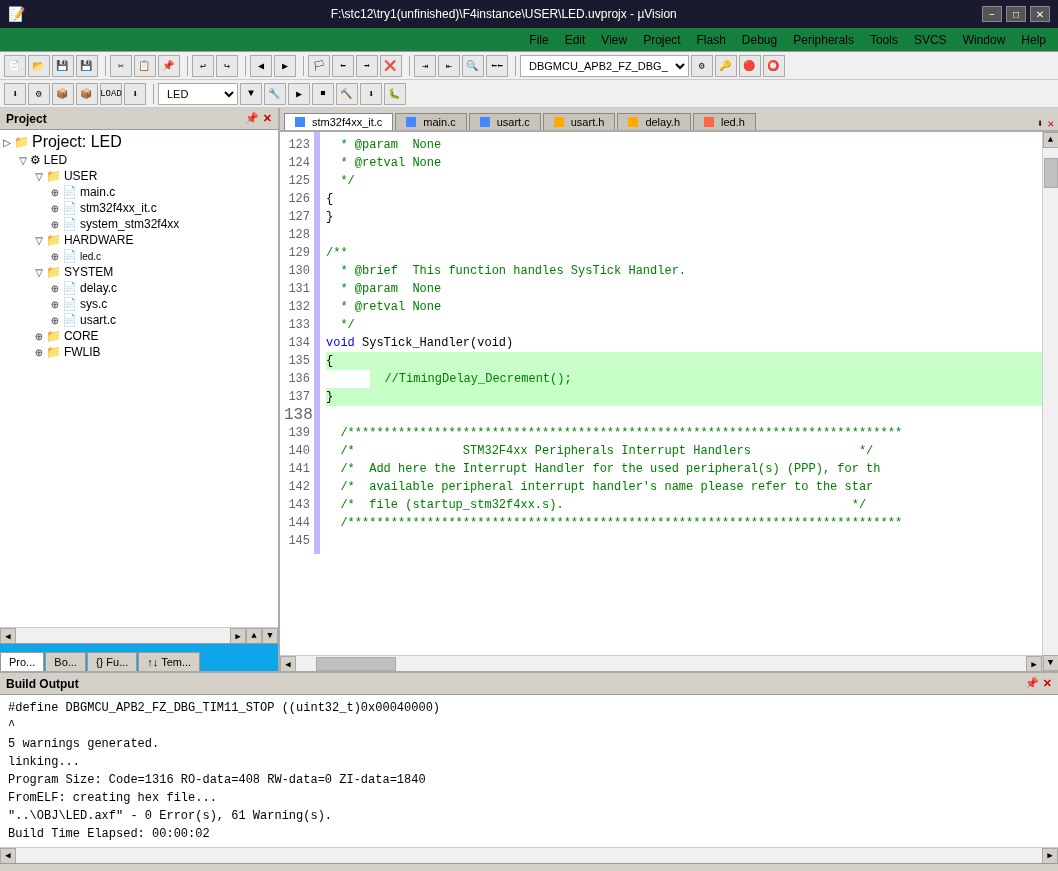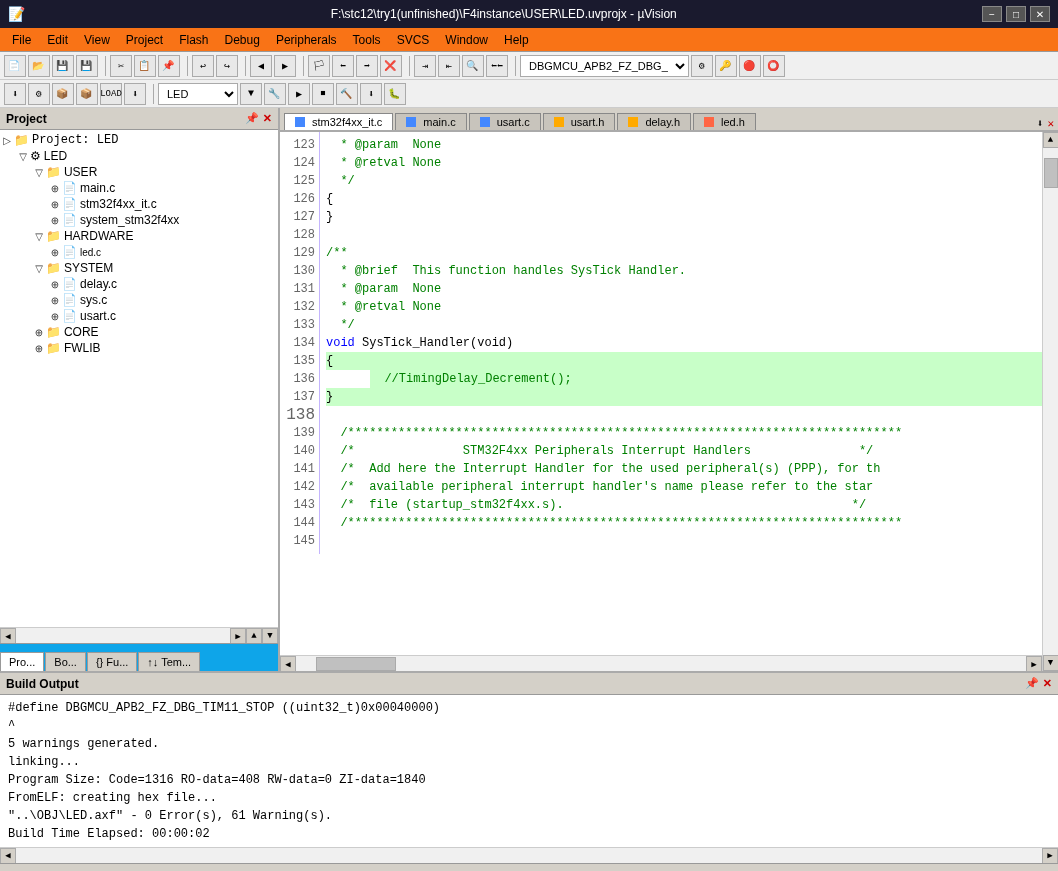--- a/index.html
+++ b/index.html
@@ -5,21 +5,21 @@
     * { margin: 0; padding: 0; box-sizing: border-box; }
     body { font-family: 'Courier New', monospace; font-size: 12px; background: #f0f0f0; width: 1058px; height: 871px; overflow: hidden; }
     
     
     #title-bar { background: #1a1a2e; color: white; height: 28px; display: flex; align-items: center; justify-content: space-between; padding: 0 8px; font-family: Arial, sans-serif; font-size: 12px; }
     #title-text { flex: 1; text-align: center; }
     #title-controls { display: flex; gap: 4px; }
     .title-btn { width: 20px; height: 16px; background: #555; border: 1px solid #888; color: white; font-size: 10px; display: flex; align-items: center; justify-content: center; cursor: pointer; }
     
     
-    #menu-bar { background: #f97316; height: 24px; display: flex; align-items: center; padding: 0 4px; font-family: Arial, sans-serif; font-size: 12px; border-bottom: 1px solid #999; }
+    #menu-bar { background: #15803d; height: 24px; display: flex; align-items: center; padding: 0 4px; font-family: Arial, sans-serif; font-size: 12px; border-bottom: 1px solid #999; justify-content: flex-end; }
     .menu-item { padding: 2px 8px; cursor: pointer; }
     
     
     .toolbar { background: #f0f0f0; height: 28px; display: flex; align-items: center; padding: 2px 4px; border-bottom: 1px solid #ccc; gap: 2px; }
     .tb-btn { width: 22px; height: 22px; background: #e8e8e8; border: 1px solid #aaa; display: flex; align-items: center; justify-content: center; cursor: pointer; font-size: 10px; }
     .tb-sep { width: 4px; height: 20px; border-right: 1px solid #aaa; margin: 0 2px; }
     .tb-dropdown { height: 22px; padding: 0 4px; font-size: 11px; border: 1px solid #aaa; background: white; min-width: 60px; }
     
     
     #main-layout { display: flex; height: calc(871px - 28px - 24px - 28px - 28px); }
@@ -39,21 +39,21 @@
     
     
     #right-panel { flex: 1; display: flex; flex-direction: column; overflow: hidden; }
     #tabs-bar { background: #d4d0c8; height: 24px; display: flex; align-items: flex-end; padding: 0 4px; border-bottom: 2px solid #aaa; }
     .editor-tab { padding: 2px 10px; font-family: Arial, sans-serif; font-size: 11px; background: #c8c4bc; border: 1px solid #888; border-bottom: none; cursor: pointer; margin-right: 2px; display: flex; align-items: center; gap: 4px; }
     .editor-tab.active { background: white; }
     #tab-controls { margin-left: auto; display: flex; gap: 4px; align-items: center; }
     
     
     #editor-area { flex: 1; background: white; overflow: hidden; position: relative; }
-    #line-numbers { position: absolute; left: 0; top: 0; width: 40px; background: white; color: #666; font-size: 12px; line-height: 18px; padding: 4px 4px; text-align: right; border-right: 1px solid #c4b5fd; }
+    #line-numbers { position: absolute; left: 0; top: 0; width: 40px; background: white; color: #666; font-size: 12px; line-height: 18px; padding: 4px 4px; text-align: right; border-right: 6px solid #c4b5fd; }
     #code-content { position: absolute; left: 42px; right: 0; top: 0; bottom: 0; overflow: auto; padding: 4px 4px; font-size: 12px; line-height: 18px; }
     .code-line { white-space: pre; min-height: 18px; }
     .code-line.highlighted { background: #c8ffc8; }
     
     
     #bottom-panel { height: 220px; border-top: 2px solid #aaa; display: flex; flex-direction: column; }
     #build-output-header { background: #d4d0c8; height: 22px; display: flex; align-items: center; justify-content: space-between; padding: 0 6px; font-family: Arial, sans-serif; font-size: 12px; font-weight: bold; border-bottom: 1px solid #999; }
     #build-output-content { flex: 1; background: white; overflow: auto; padding: 4px 8px; font-family: 'Courier New', monospace; font-size: 12px; line-height: 18px; color: #000; }
     #build-tabs { height: 28px; background: #d4d0c8; display: flex; align-items: flex-end; border-top: 1px solid #999; }
     .scroll-arrow { width: 16px; height: 16px; background: #d4d0c8; border: 1px solid #aaa; display: flex; align-items: center; justify-content: center; font-size: 9px; cursor: pointer; }
@@ -154,21 +154,21 @@
         <span style="font-size:11px; cursor:pointer; font-weight:bold; color:#c00;">✕</span>
       </div>
     </div>
 
     <div id="project-tree">
 
     <div class="tree-item">
           <span class="tree-indent" style="width: 0px; display: inline-block;"></span>
           <span class="tree-expand" style="display: inline-block; width: 14px; font-size: 10px; color: rgb(51, 51, 51);">▷</span>
           <span class="tree-icon" style="font-size: 12px;">📁</span>
-          <span style="font-family: Liberation Mono, monospace; font-size: 12px;">Project: LED</span>
+          <span style="font-family: Liberation Sans, sans-serif; font-size: 16px;">Project: LED</span>
         </div>
         <div class="tree-item">
           <span class="tree-indent" style="width: 16px; display: inline-block;"></span>
           <span class="tree-expand" style="display: inline-block; width: 14px; font-size: 10px; color: rgb(51, 51, 51);">▽</span>
           <span class="tree-icon" style="font-size: 12px;">⚙</span>
           <span style="font-family: Arial, sans-serif; font-size: 12px;">LED</span>
         </div>
         <div class="tree-item">
           <span class="tree-indent" style="width: 32px; display: inline-block;"></span>
           <span class="tree-expand" style="display: inline-block; width: 14px; font-size: 10px; color: rgb(51, 51, 51);">▽</span>

